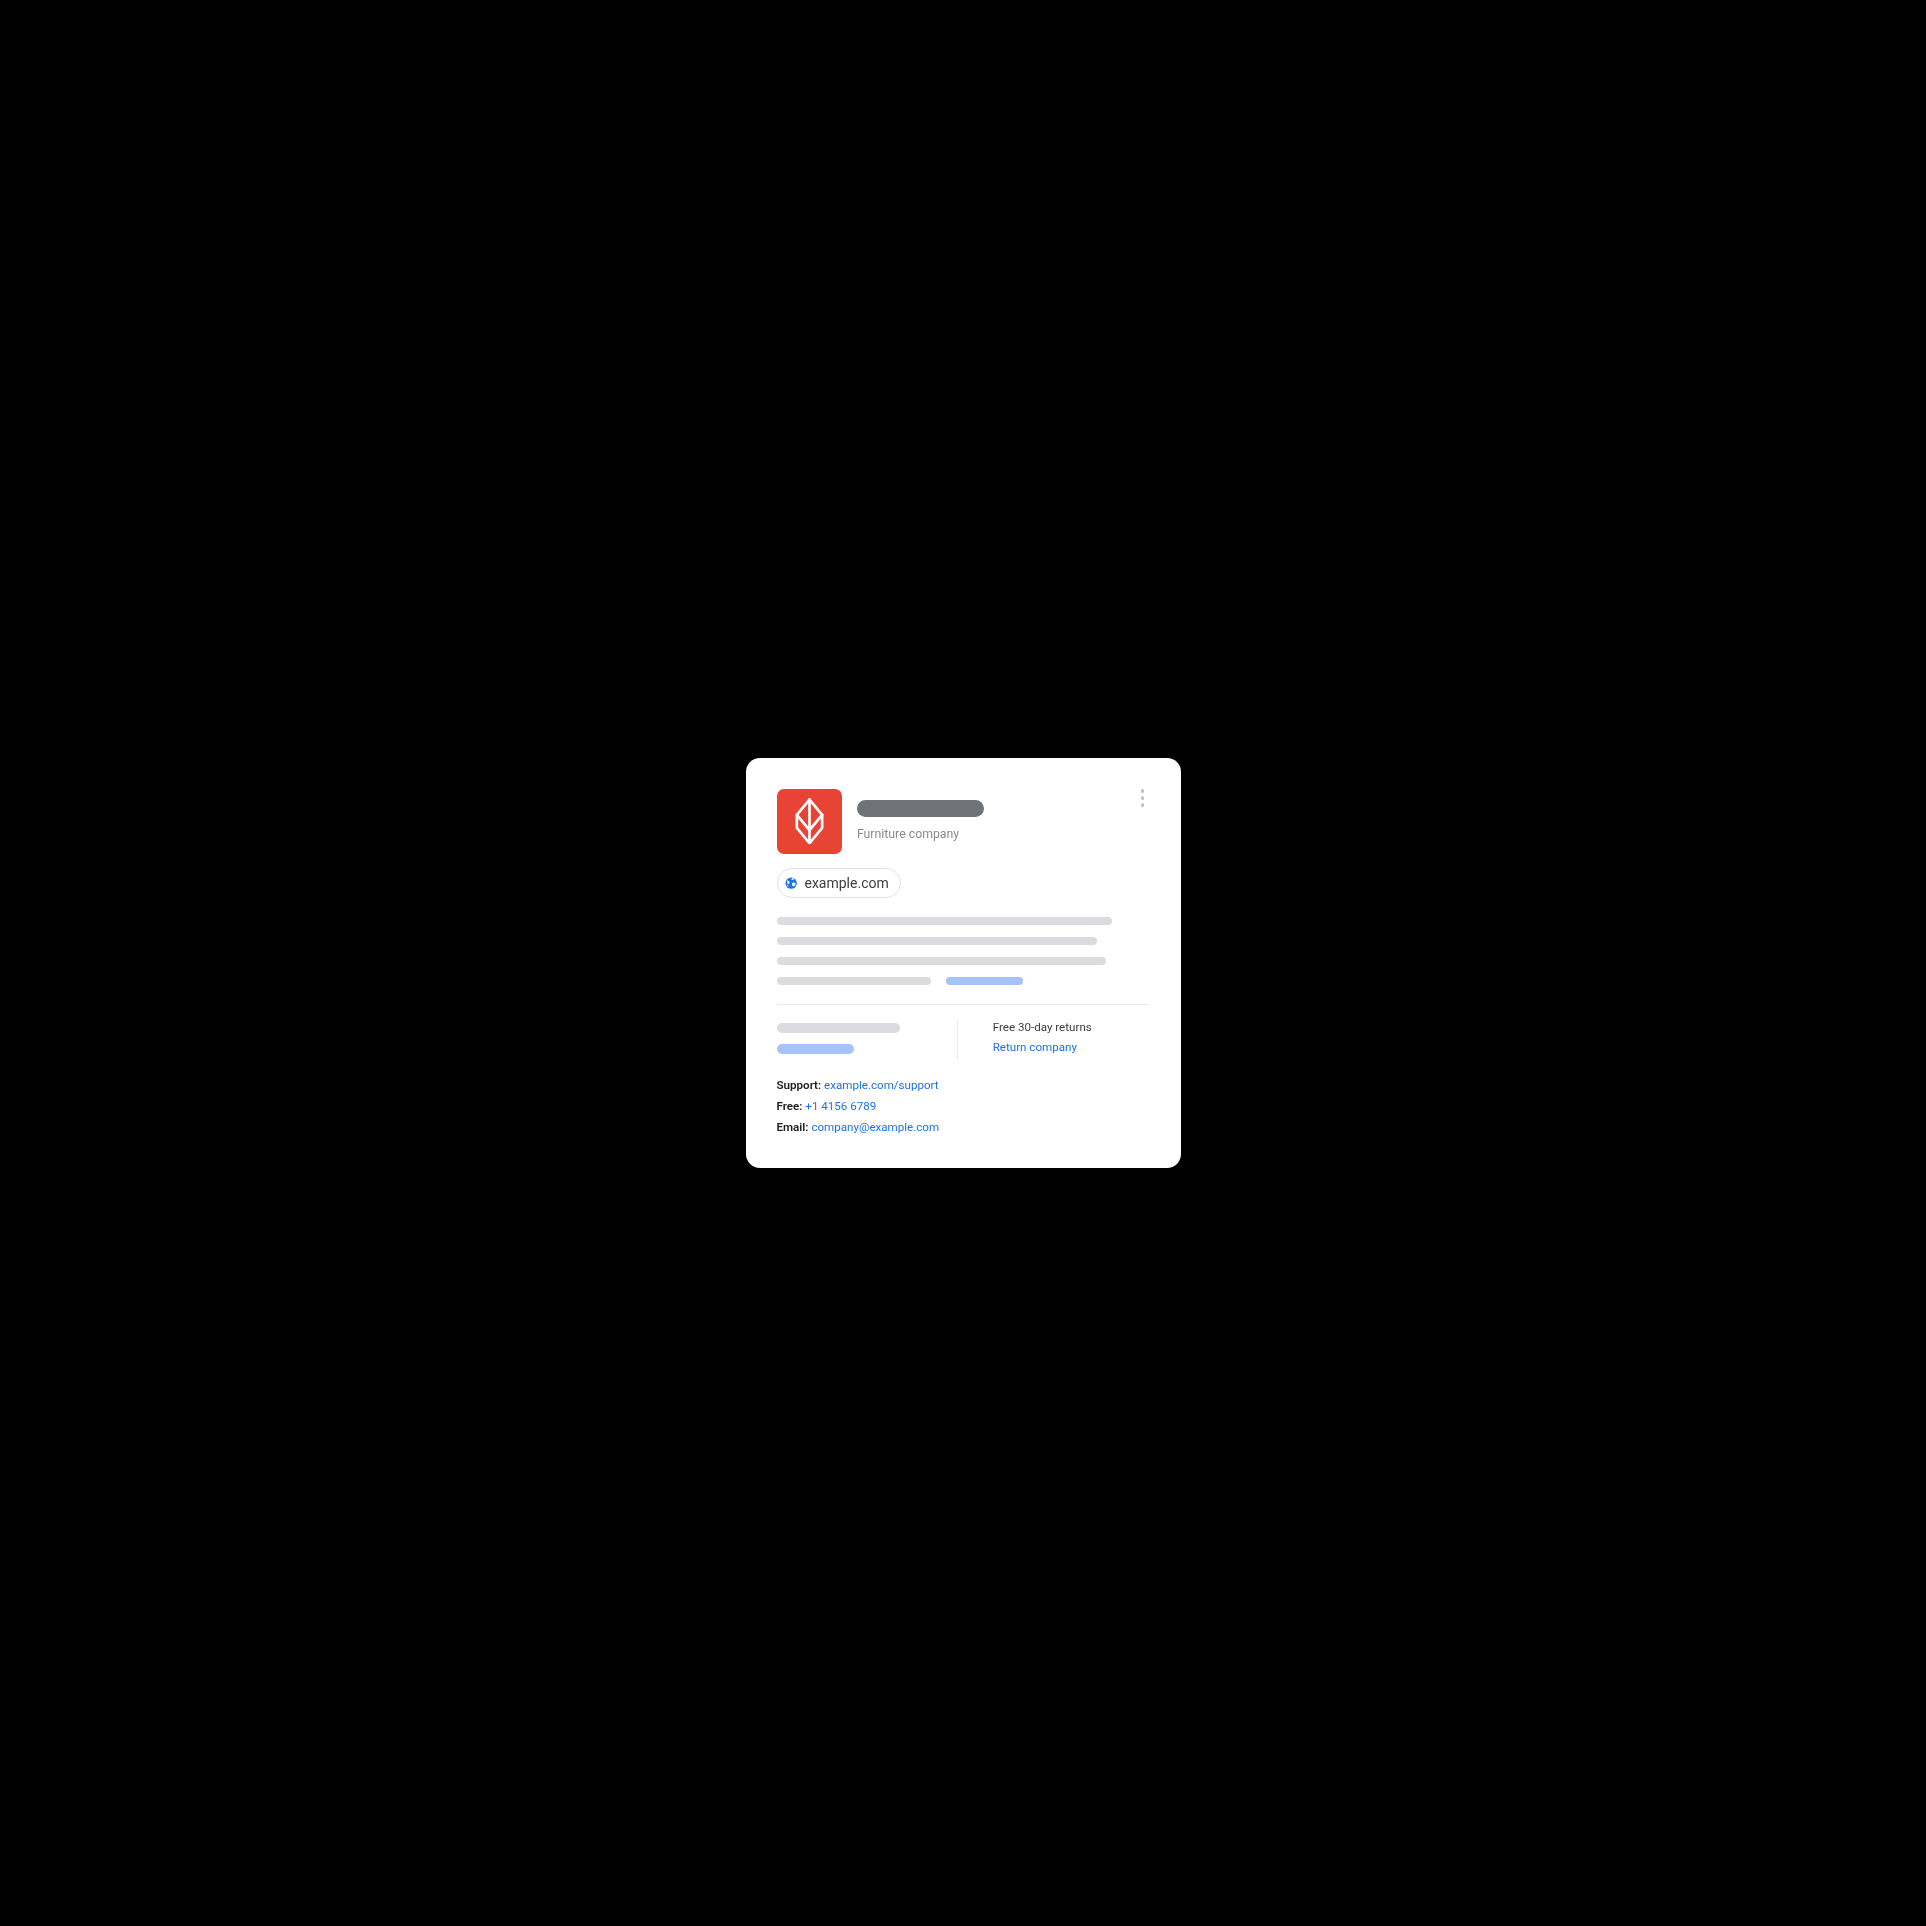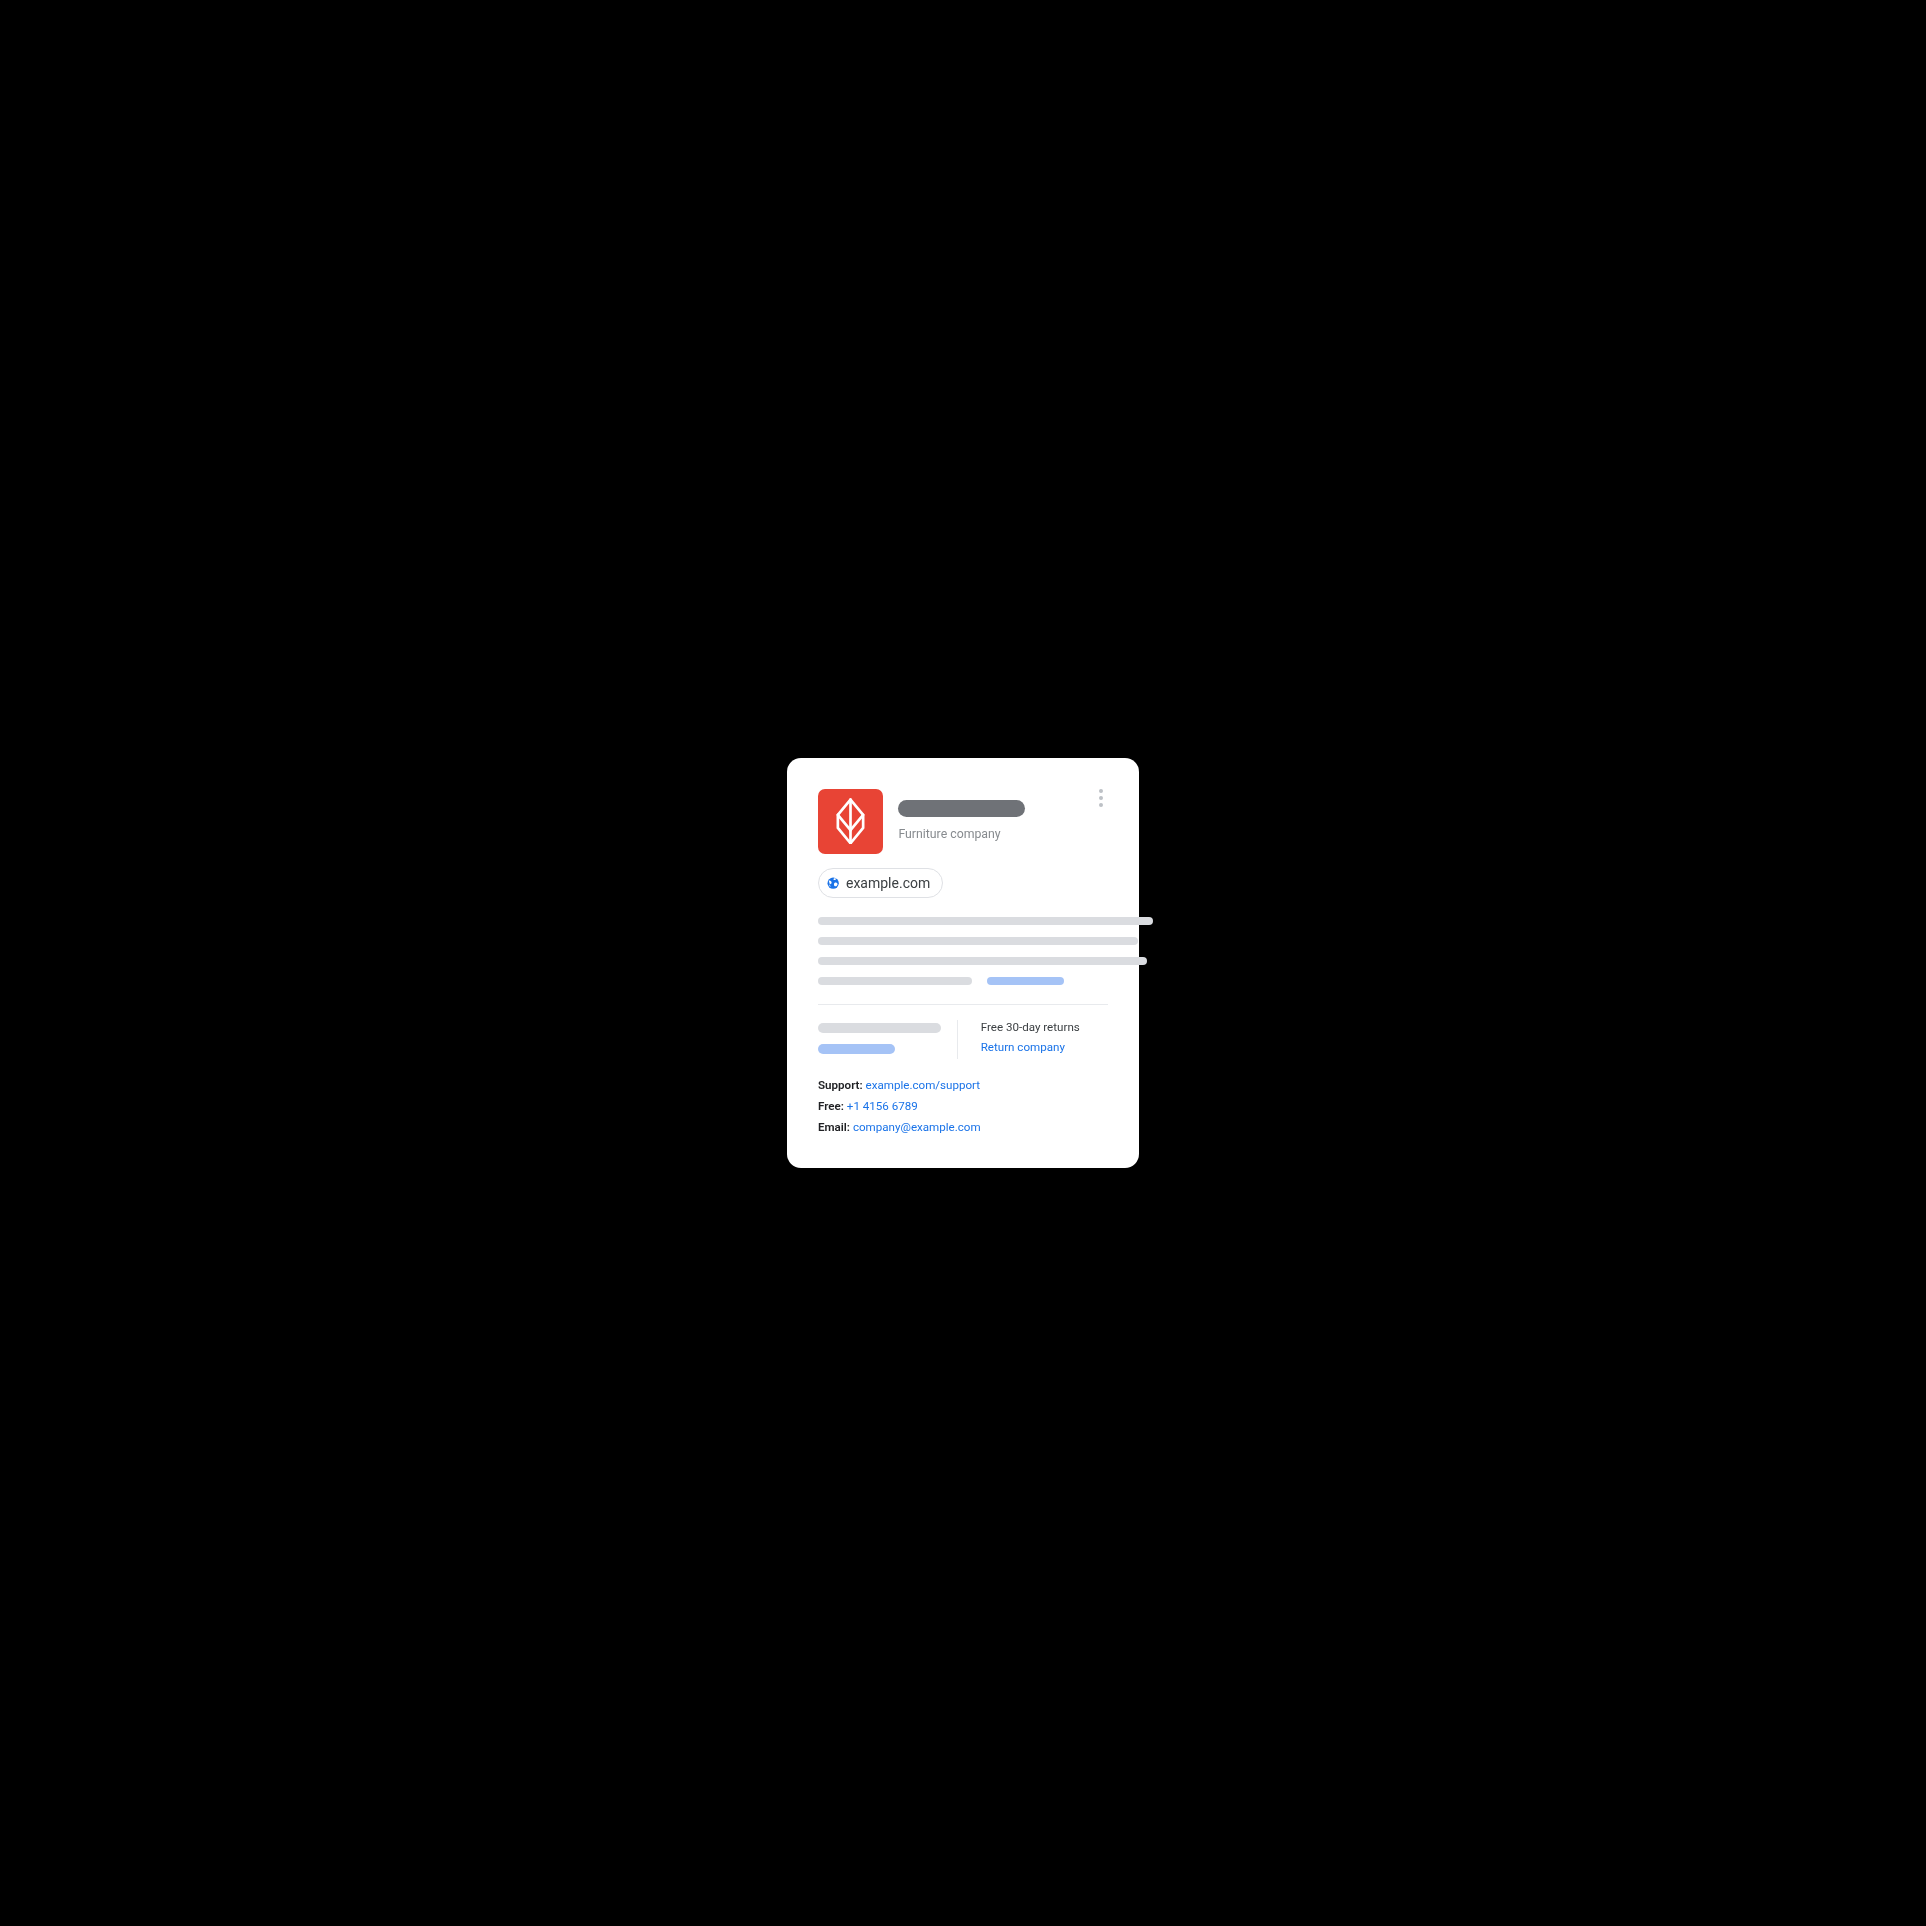--- a/index.html
+++ b/index.html
@@ -8,21 +8,21 @@
     background: #000;
     font-family: -apple-system, BlinkMacSystemFont, "Segoe UI", Roboto, Arial, sans-serif;
     display: flex;
     align-items: center;
     justify-content: center;
     padding: 15.4px;
   }
   .card {
     background: #fff;
     border-radius: 14px;
-    width: 352px;
+    width: 435px;
     padding: 31px 31px 27px 31px;
     position: relative;
   }
   .more-menu {
     position: absolute;
     top: 31px;
     right: 31px;
     width: 14px;
     height: 18.5px;
     display: flex;
@@ -108,20 +108,21 @@
   .desc-l4a { width: 154px; height: 8.5px; background:#dadce0; border-radius:4.2px; }
   .desc-l4b { width: 77px; height: 8.5px; background:#a5c3f6; border-radius:4.2px; }
   .divider {
     border: none;
     border-top: 0.6px solid #e8eaed;
     margin-top: 18.5px;
   }
   .info-columns {
     display: flex;
     margin-top: 15.4px;
+    gap: 12px;
   }
   .col-left {
     flex: 1;
     padding-right: 11.6px;
   }
   .col-left-ph1 {
     width: 123px;
     height: 10px;
     background: #dadce0;
     border-radius: 5px;

